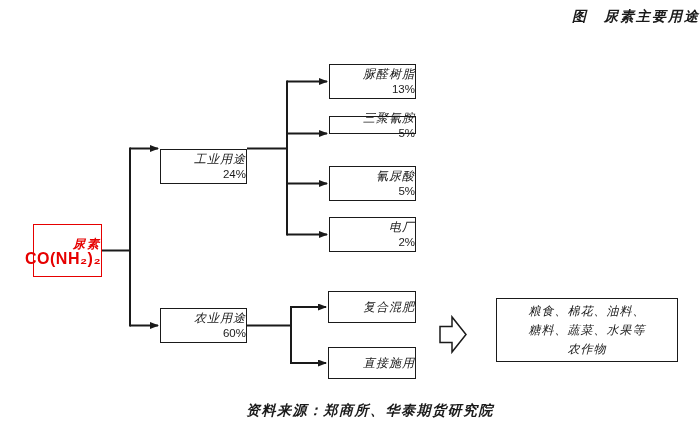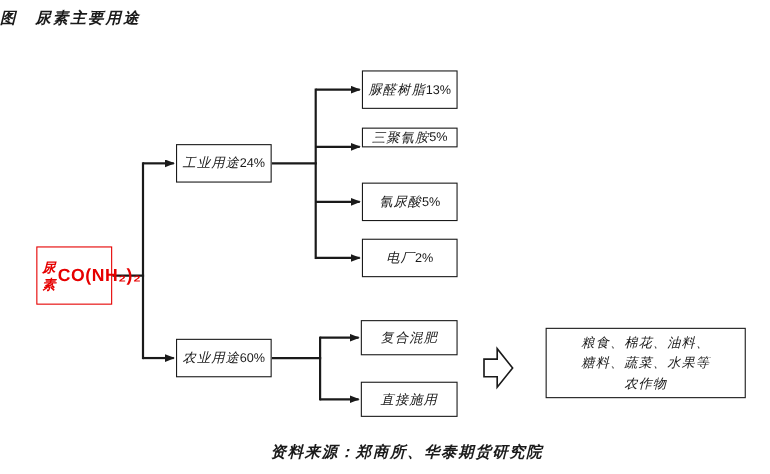--- a/index.html
+++ b/index.html
@@ -1,32 +1,32 @@
 <!DOCTYPE html>
 <html><head>
 <meta charset="utf-8">
 <style>
   html,body{margin:0;padding:0;background:#fff;}
   .canvas{
     position:relative;width:700px;height:431px;background:#ffffff;
     font-family:"Liberation Serif", serif;color:#1a1a1a;overflow:hidden;
   }
   .title{
-    position:absolute;left:0;top:8px;width:700px;text-align:left;
+    position:absolute;left:0;top:8px;width:700px;text-align:right;
     font-size:14px;font-weight:bold;font-style:italic;letter-spacing:2px;
   }
   .source{
     position:absolute;left:20px;top:402px;width:700px;text-align:center;
     font-size:14px;font-weight:bold;font-style:italic;letter-spacing:1.5px;
   }
   svg.connectors{position:absolute;left:0;top:0;width:700px;height:431px;}
   .node{
     position:absolute;box-sizing:border-box;border:1.5px solid #1a1a1a;
-    background:#fff;display:flex;
-    align-items:center;justify-content:center;text-align:center;
+    background:#fff;display:flex;flex-direction:column;
+    align-items:flex-end;justify-content:center;text-align:center;
   }
   .node .lbl{
     font-size:12px;font-style:italic;line-height:15px;letter-spacing:1px;
   }
   .node .pct{
     font-family:"Liberation Sans", sans-serif;font-size:11.5px;
     font-style:normal;line-height:14px;
   }
   .node.root{
     border-color:#e60000;color:#e60000;padding-left:32px;
@@ -82,21 +82,21 @@
     </g>
 
     <polygon points="440,326.5 452,326.5 452,317 466,334.5 452,352 452,342.5 440,342.5" fill="#ffffff" stroke="#1a1a1a" stroke-width="1.5"></polygon>
   </svg>
 
   <div class="node root" style="left:33px;top:224px;width:69px;height:53px">
     <div class="name">尿素</div>
     <div class="formula">CO(NH₂)₂</div>
   </div>
 
-  <div class="node" style="left:160px;top:131px;width:87px;height:35px">
+  <div class="node" style="left:160px;top:149px;width:87px;height:35px">
     <div class="lbl">工业用途</div>
     <div class="pct">24%</div>
   </div>
 
   <div class="node" style="left:160px;top:308px;width:87px;height:35px">
     <div class="lbl">农业用途</div>
     <div class="pct">60%</div>
   </div>
 
   <div class="node" style="left:329px;top:64px;width:87px;height:35px">

